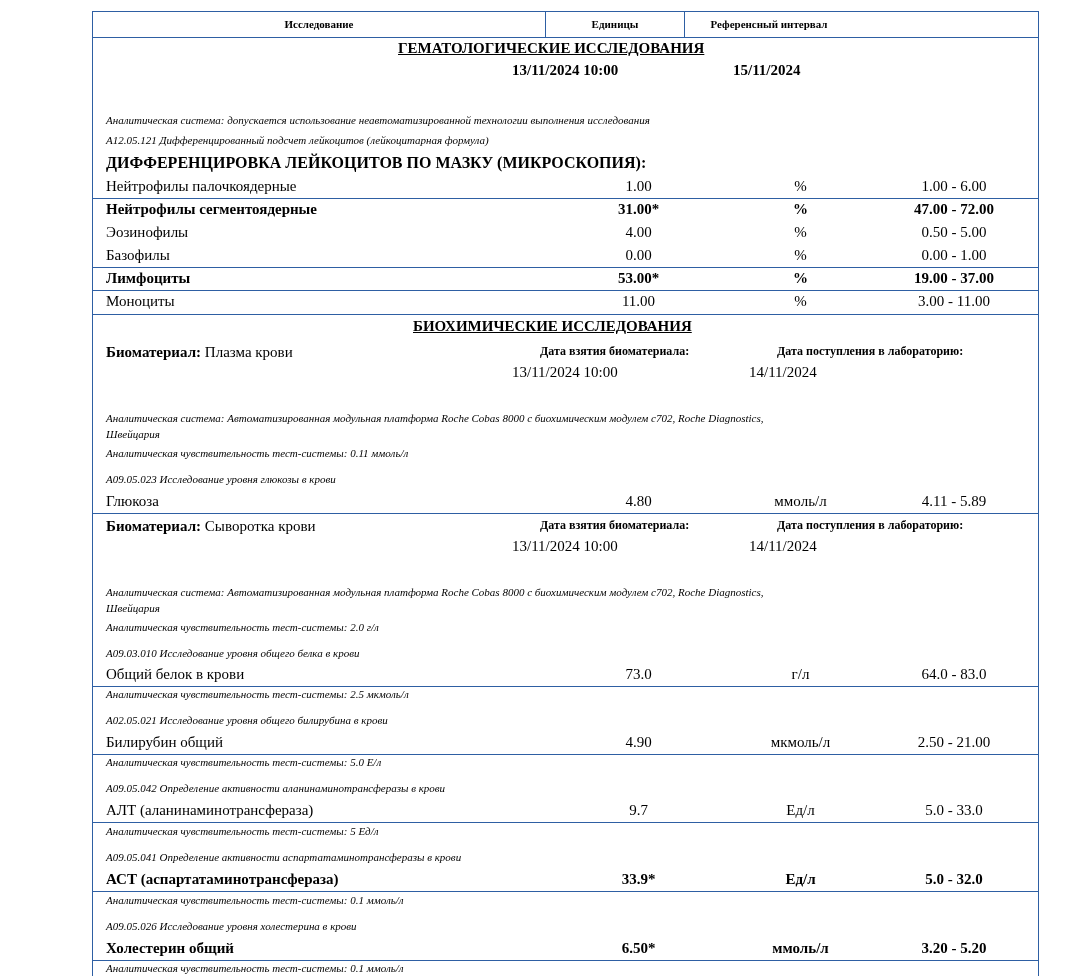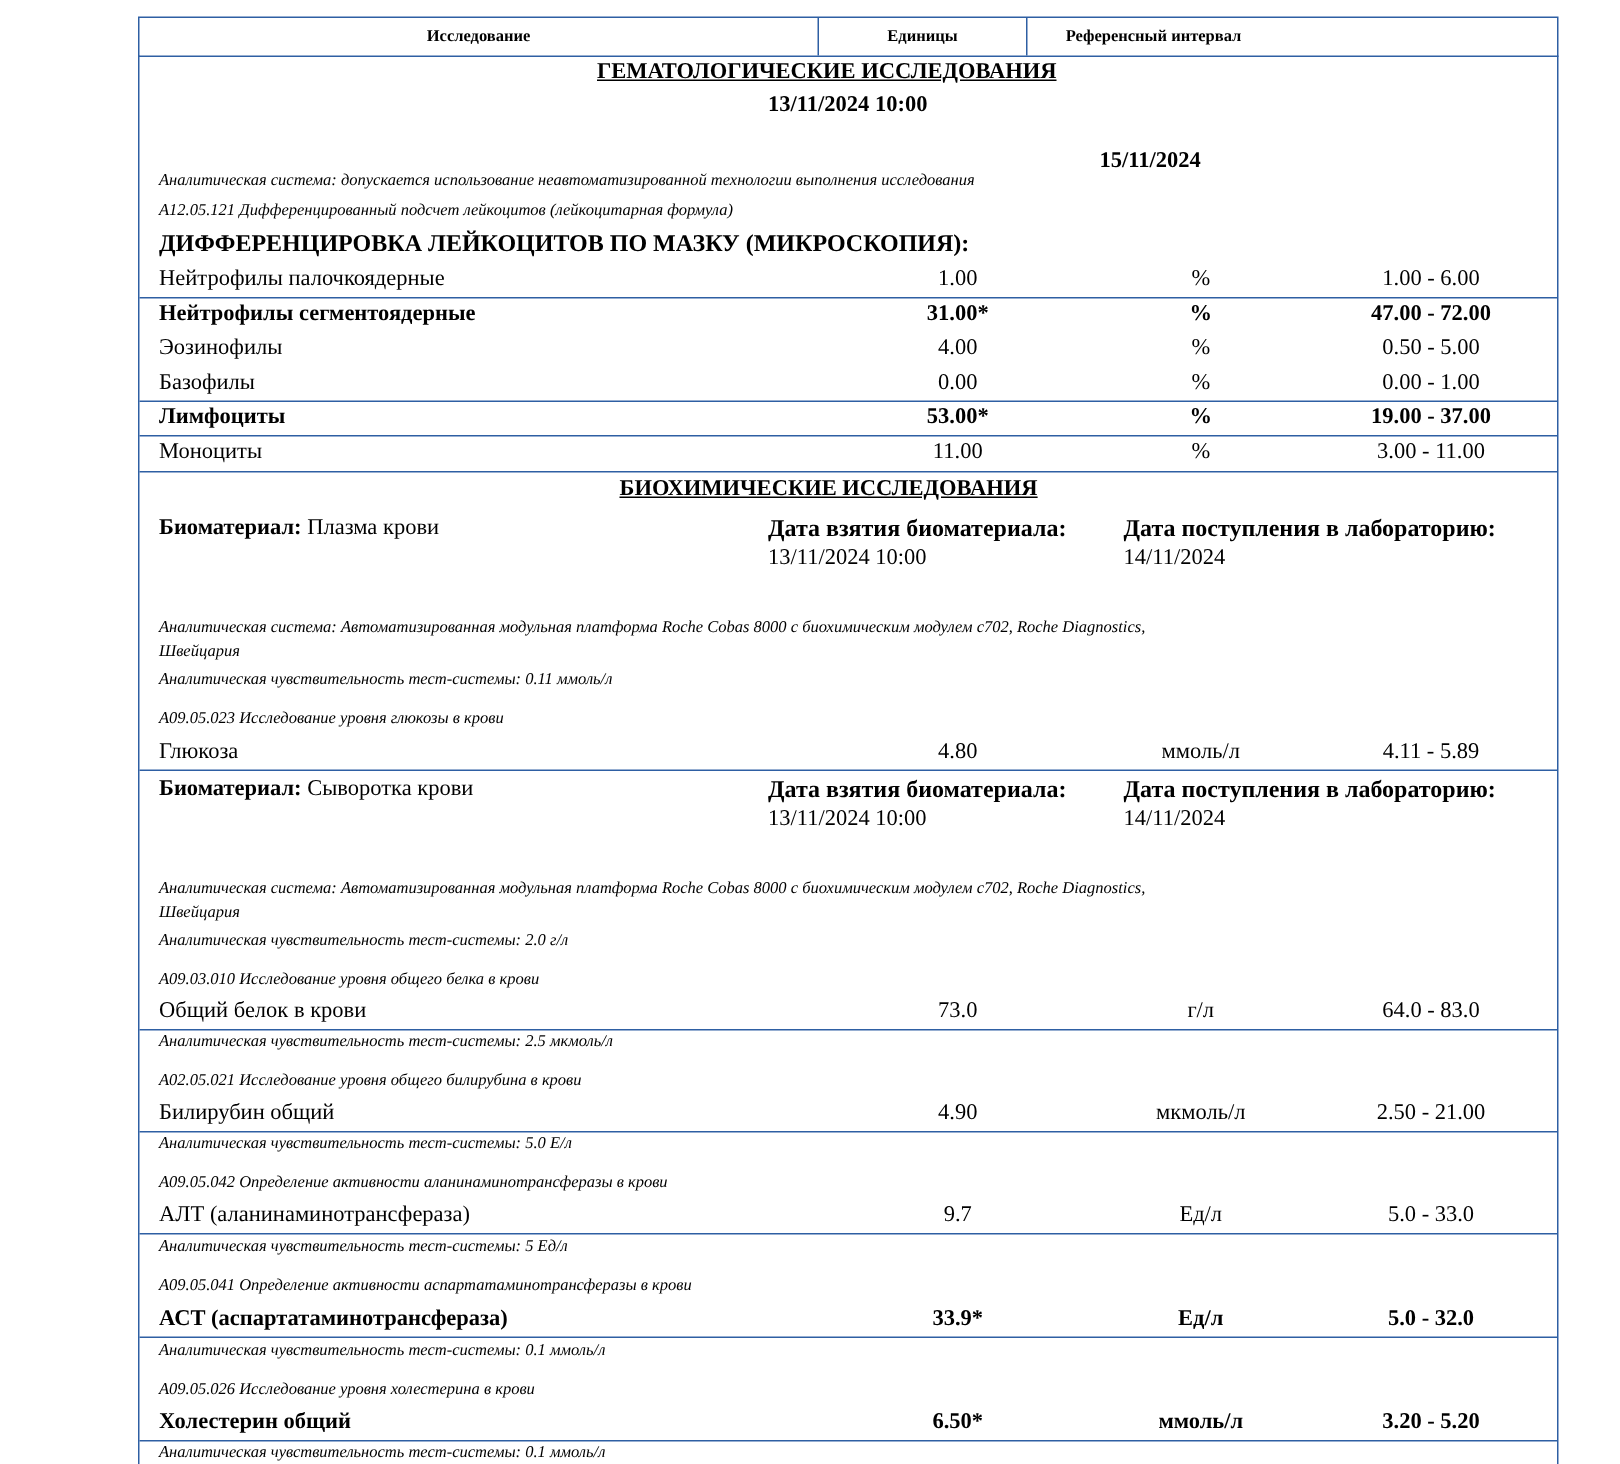--- a/index.html
+++ b/index.html
@@ -20,39 +20,39 @@
   .grp { font-weight: bold; font-size: 16px; }
   .row { position: absolute; left: 0; width: 945px; height: 22px; font-size: 15px; }
   .row.bold { font-weight: bold; }
   .row .n { position: absolute; left: 13px; top: 2px; }
   .row .v { position: absolute; left: 453px; width: 185px; text-align: center; top: 2px; }
   .row .u { position: absolute; left: 638px; width: 139px; text-align: center; top: 2px; }
   .row .r { position: absolute; left: 777px; width: 168px; text-align: center; top: 2px; }
   .hl { position: absolute; left: 0; width: 945px; height: 0; border-top: 1px solid #2e5fa3; }
   .bm { font-size: 15px; }
   .bm b { font-weight: bold; text-align: right; }
-  .lbl { font-weight: bold; font-size: 16px; }
+  .lbl { font-weight: bold; font-size: 12px; margin-left: 28px; }
   .val { font-size: 15px; }
 </style>
 </head>
 <body>
 
 <div class="doc">
 
   <div class="hdr">
     <div class="c1">Исследование</div>
     <div class="c3">Единицы</div>
     <div class="c4">Референсный интервал</div>
   </div>
 
   <div class="body-frame">
 
     <div class="abs sec-title" style="left:305px; top:3px;">ГЕМАТОЛОГИЧЕСКИЕ ИССЛЕДОВАНИЯ</div>
     <div class="abs date-b" style="left:419px; top:25px;">13/11/2024 10:00</div>
-    <div class="abs date-b" style="left:640px; top:25px;margin-top:37px;">15/11/2024</div>
+    <div class="abs date-b" style="left:640px; top:25px;">15/11/2024</div>
     <div class="abs note" style="left:13px; top:77px;">Аналитическая система: допускается использование неавтоматизированной технологии выполнения исследования</div>
     <div class="abs note" style="left:13px; top:97px;">A12.05.121 Дифференцированный подсчет лейкоцитов (лейкоцитарная формула)</div>
     <div class="abs grp" style="left:13px; top:117px;">ДИФФЕРЕНЦИРОВКА ЛЕЙКОЦИТОВ ПО МАЗКУ (МИКРОСКОПИЯ):</div>
 
     <div class="row" style="top:139px;">
       <span class="n">Нейтрофилы палочкоядерные</span>
       <span class="v">1.00</span>
       <span class="u">%</span>
       <span class="r">1.00 - 6.00</span>
     </div>

